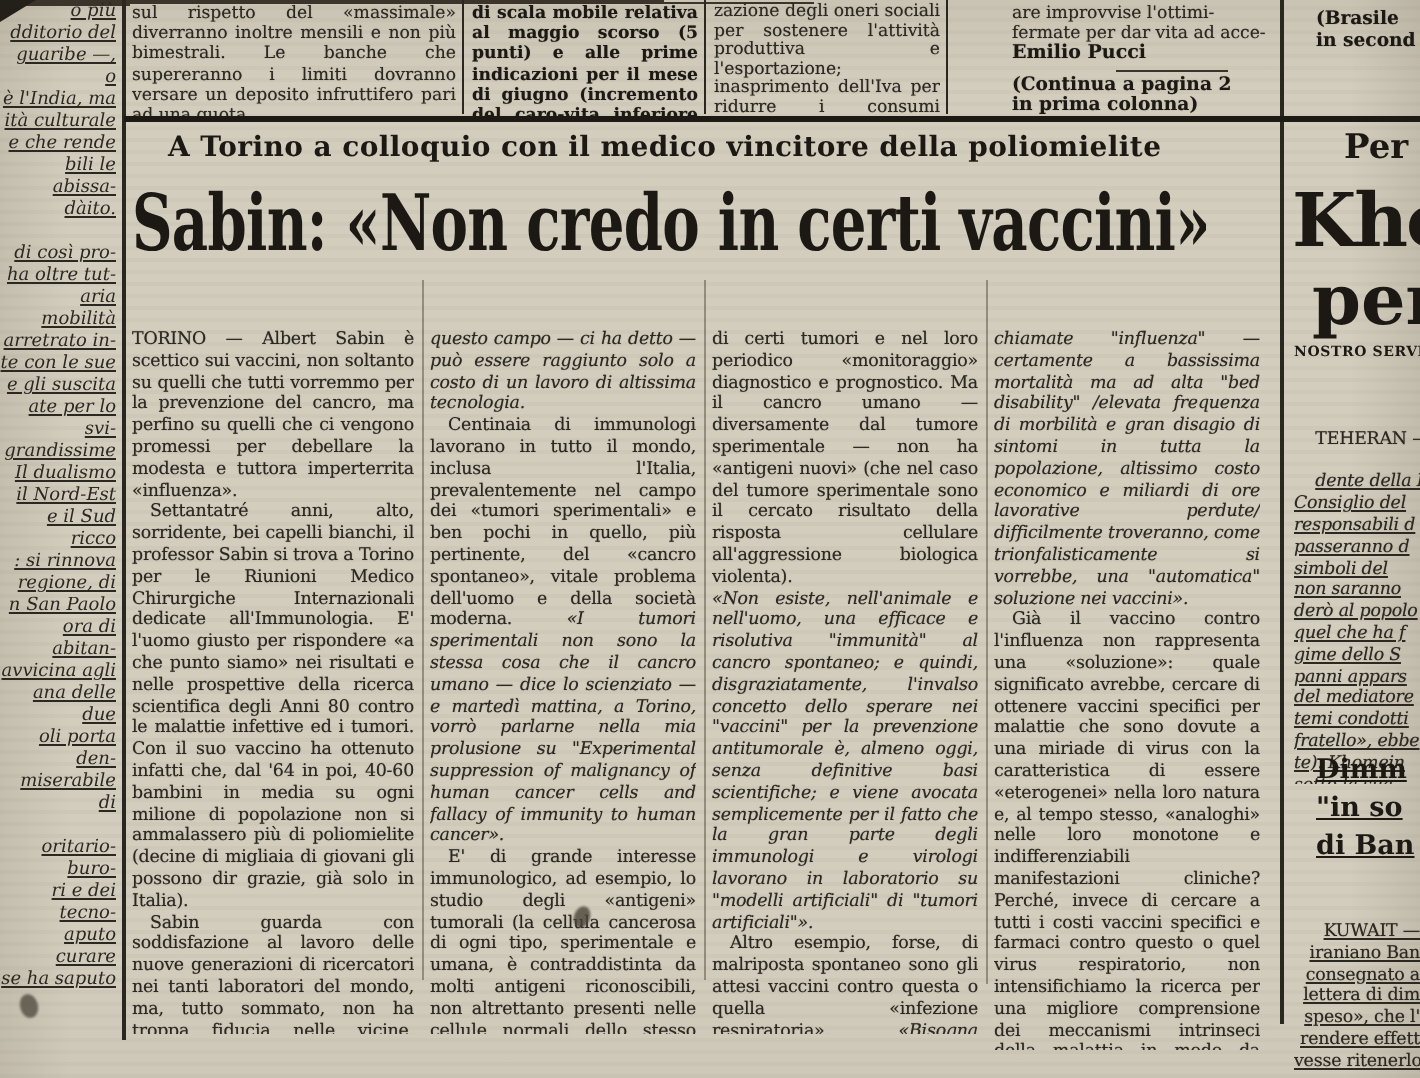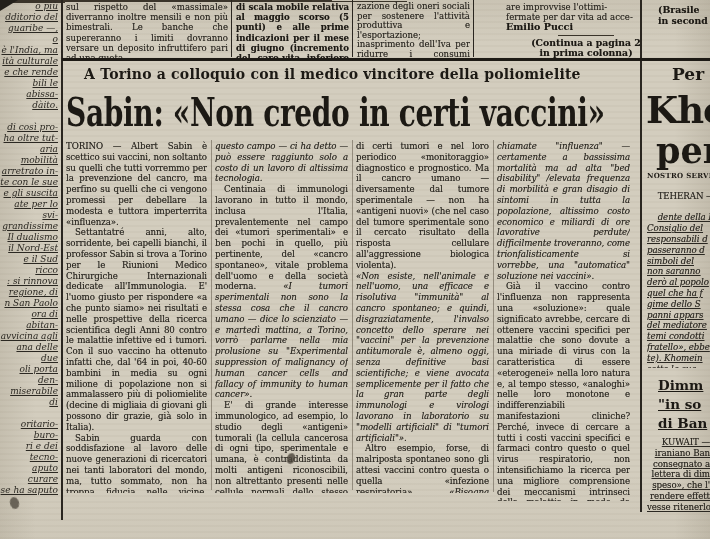--- a/index.html
+++ b/index.html
@@ -17,21 +17,21 @@
   .vrule{position:absolute; background:#2a2620; width:1px;}
   .vrule.light{background:rgba(70,62,48,.45);}
   .hrule{position:absolute; background:#1d1a15; height:2px;}
   .thin{height:1px; background:#3a342a;}
   .just{text-align:justify; text-justify:inter-word;}
   .bold{font-weight:bold; color:#1c1914;}
   .ital{font-style:italic;}
   p{margin:0; text-indent:9px;}
   p.noind{text-indent:0;}
   .body-col{font-size:8.7px; line-height:10.8px; overflow:hidden; letter-spacing:-.1px;
-            text-shadow:0 0 .5px rgba(43,40,34,.55);}
+            text-shadow:0 0 .5px rgba(43,40,34,.55);margin-top:24px;}
   .strip-col{font-size:8.6px; line-height:10.2px; overflow:hidden; padding-top:2px;
              text-shadow:0 0 .5px rgba(43,40,34,.5);}
   .fragments{white-space:pre; overflow:hidden;text-decoration:underline;}
   .speck{position:absolute; background:#4a443a; border-radius:50%; filter:blur(.6px);}
 </style>
 </head>
 <body>
 
 <div id="paper">
 
@@ -87,21 +87,21 @@
 
   <div class="abs strip-col just bold" style="left:236px;top:0;width:113px;height:57px;">di scala mobile relativa al maggio scorso (5 punti) e alle prime indicazioni per il mese di giugno (incremento del caro-vita inferiore all'1 per cento).</div>
 
   <div class="abs strip-col just" style="left:357px;top:0;width:113px;height:57px;line-height:9.5px;">zazione degli oneri sociali per sostenere l'attività produttiva e l'esportazione; inasprimento dell'Iva per ridurre i consumi (l'ipotesi di un rincaro fiscale della benzina è</div>
 
   <div class="abs strip-col" style="left:478px;top:0;width:160px;height:57px;margin-left:28px;">
     <div style="white-space:pre-line;">are improvvise l'ottimi-
 fermate per dar vita ad acce-</div>
     <div class="bold" style="text-align:left;padding-right:8px;font-size:9.5px;">Emilio Pucci</div>
     <div class="thin" style="position:static;width:56px;margin:2px auto;"></div>
-    <div class="bold" style="white-space:pre-line;text-align:center;font-size:9.3px;line-height:10.5px;">(Continua a pagina 2
+    <div class="bold" style="white-space:pre-line;text-align:left;font-size:9.3px;line-height:10.5px;">(Continua a pagina 2
 in prima colonna)</div>
   </div>
 
   <div class="abs strip-col" style="left:646px;top:0;width:64px;height:57px;">
     <div class="bold" style="white-space:pre-line;padding-left:12px;font-size:9.3px;line-height:10.5px;margin-top:3px;">(Brasile
 in second</div>
   </div>
 
   <div class="vrule" style="left:61px;top:0;height:520px;width:2px;"></div>
   <div class="vrule" style="left:231px;top:0;height:57px;"></div>

